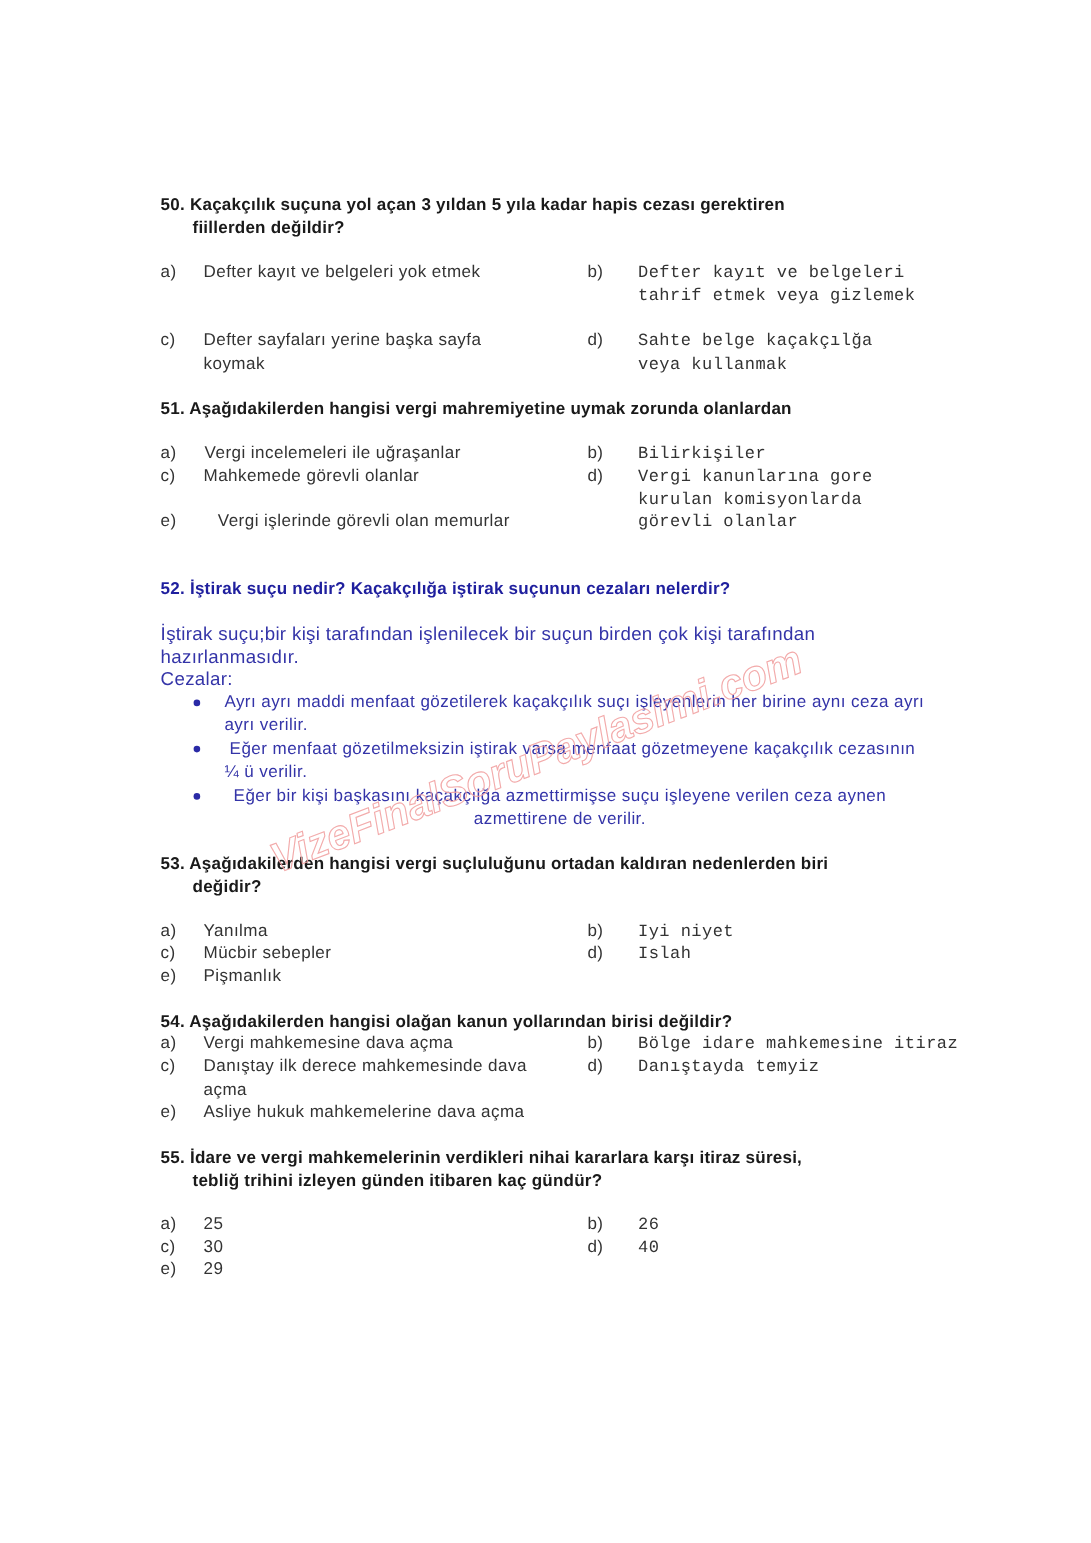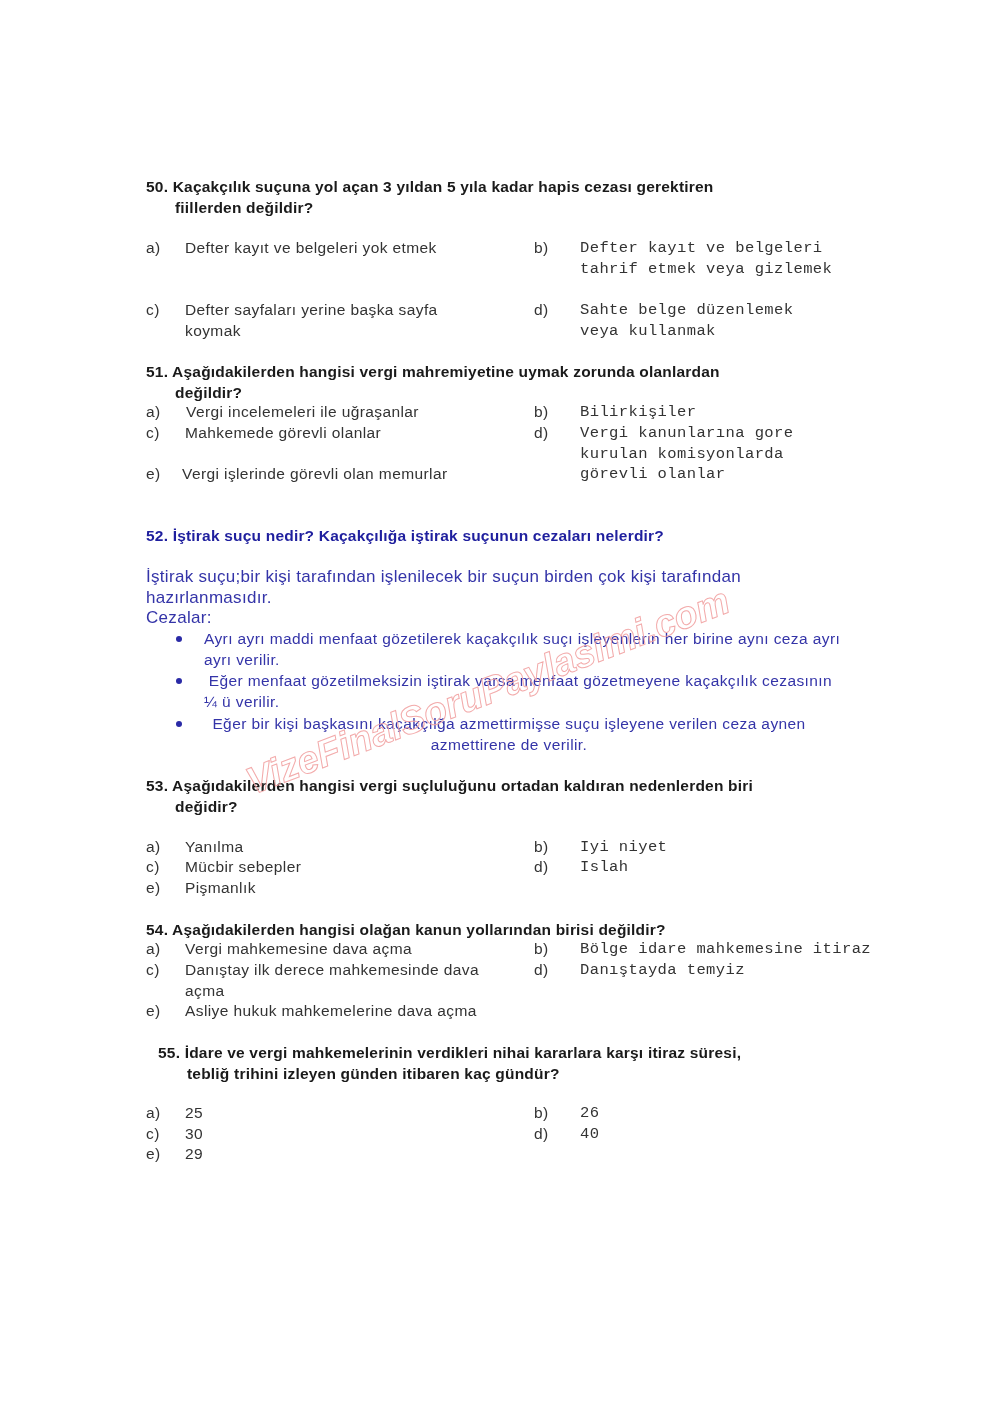--- a/index.html
+++ b/index.html
@@ -46,46 +46,45 @@
   <div class="opt right" style="left:534px; top:238px;">
     <span class="letter">b)</span>
     <span class="text" style="width:295px;">Defter kayıt ve belgeleri tahrif etmek veya gizlemek</span>
   </div>
   <div class="opt" style="left:146px; top:300px;">
     <span class="letter">c)</span>
     <span class="text" style="width:290px;">Defter sayfaları yerine başka sayfa koymak</span>
   </div>
   <div class="opt right" style="left:534px; top:300px;">
     <span class="letter">d)</span>
-    <span class="text" style="width:260px;">Sahte belge düzenlemek veya kullanmak</span>
+    <span class="text" style="width:260px;">Sahte belge kaçakçılğa veya kullanmak</span>
   </div>
 
   <div class="q-title" style="top:361px;">
     <span class="num">51.</span> <span>Aşağıdakilerden hangisi vergi mahremiyetine uymak zorunda olanlardan</span>
-    <span class="cont">değildir?</span>
   </div>
   <div class="opt" style="left:146px; top:402px;">
     <span class="letter">a)</span>
     <span class="text" style="left:40px;">Vergi incelemeleri ile uğraşanlar</span>
   </div>
   <div class="opt right" style="left:534px; top:402px;">
     <span class="letter">b)</span>
     <span class="text">Bilirkişiler</span>
   </div>
   <div class="opt" style="left:146px; top:423px;">
     <span class="letter">c)</span>
     <span class="text">Mahkemede görevli olanlar</span>
   </div>
   <div class="opt right" style="left:534px; top:423px;">
     <span class="letter">d)</span>
     <span class="text" style="width:260px;">Vergi kanunlarına gore kurulan komisyonlarda görevli olanlar</span>
   </div>
   <div class="opt" style="left:146px; top:464px;">
     <span class="letter">e)</span>
-    <span class="text" style="left:36px; width:340px;">Vergi işlerinde görevli olan memurlar</span>
+    <span class="text" style="left:52px; width:340px;">Vergi işlerinde görevli olan memurlar</span>
   </div>
 
   <div class="q-title blue" style="top:525px; width:700px;">
     <span class="num">52.</span> <span>İştirak suçu nedir? Kaçakçılığa iştirak suçunun cezaları nelerdir?</span>
   </div>
   <div class="para" style="top:567px;">İştirak suçu;bir kişi tarafından işlenilecek bir suçun birden çok kişi tarafından hazırlanmasıdır.</div>
   <div class="para" style="top:608px;">Cezalar:</div>
 
   <div class="bullet" style="top:629px;">
     <span class="dot"></span>
@@ -142,21 +141,21 @@
   </div>
   <div class="opt right" style="left:534px; top:960px;">
     <span class="letter">d)</span>
     <span class="text">Danıştayda temyiz</span>
   </div>
   <div class="opt" style="left:146px; top:1001px;">
     <span class="letter">e)</span>
     <span class="text" style="width:340px;">Asliye hukuk mahkemelerine dava açma</span>
   </div>
 
-  <div class="q-title" style="top:1042px; width:700px;margin-left:12px;">
+  <div class="q-title" style="top:1042px; width:700px;">
     <span class="num">55.</span> <span>İdare ve vergi mahkemelerinin verdikleri nihai kararlara karşı itiraz süresi,</span>
     <span class="cont">tebliğ trihini izleyen günden itibaren kaç gündür?</span>
   </div>
   <div class="opt" style="left:146px; top:1103px;">
     <span class="letter">a)</span>
     <span class="text">25</span>
   </div>
   <div class="opt right" style="left:534px; top:1103px;">
     <span class="letter">b)</span>
     <span class="text">26</span>

